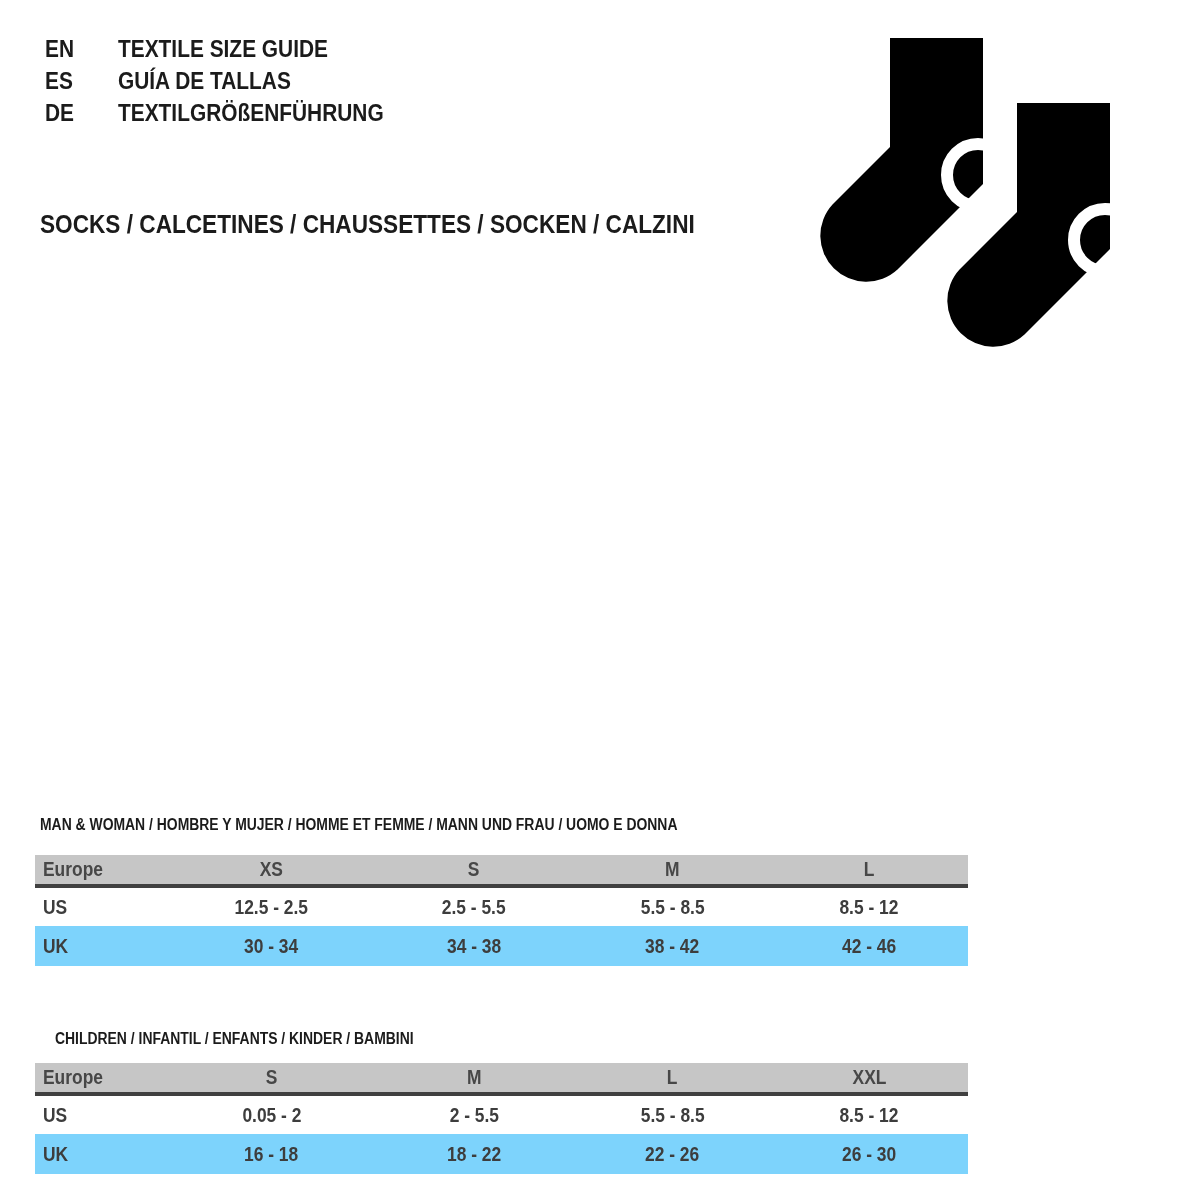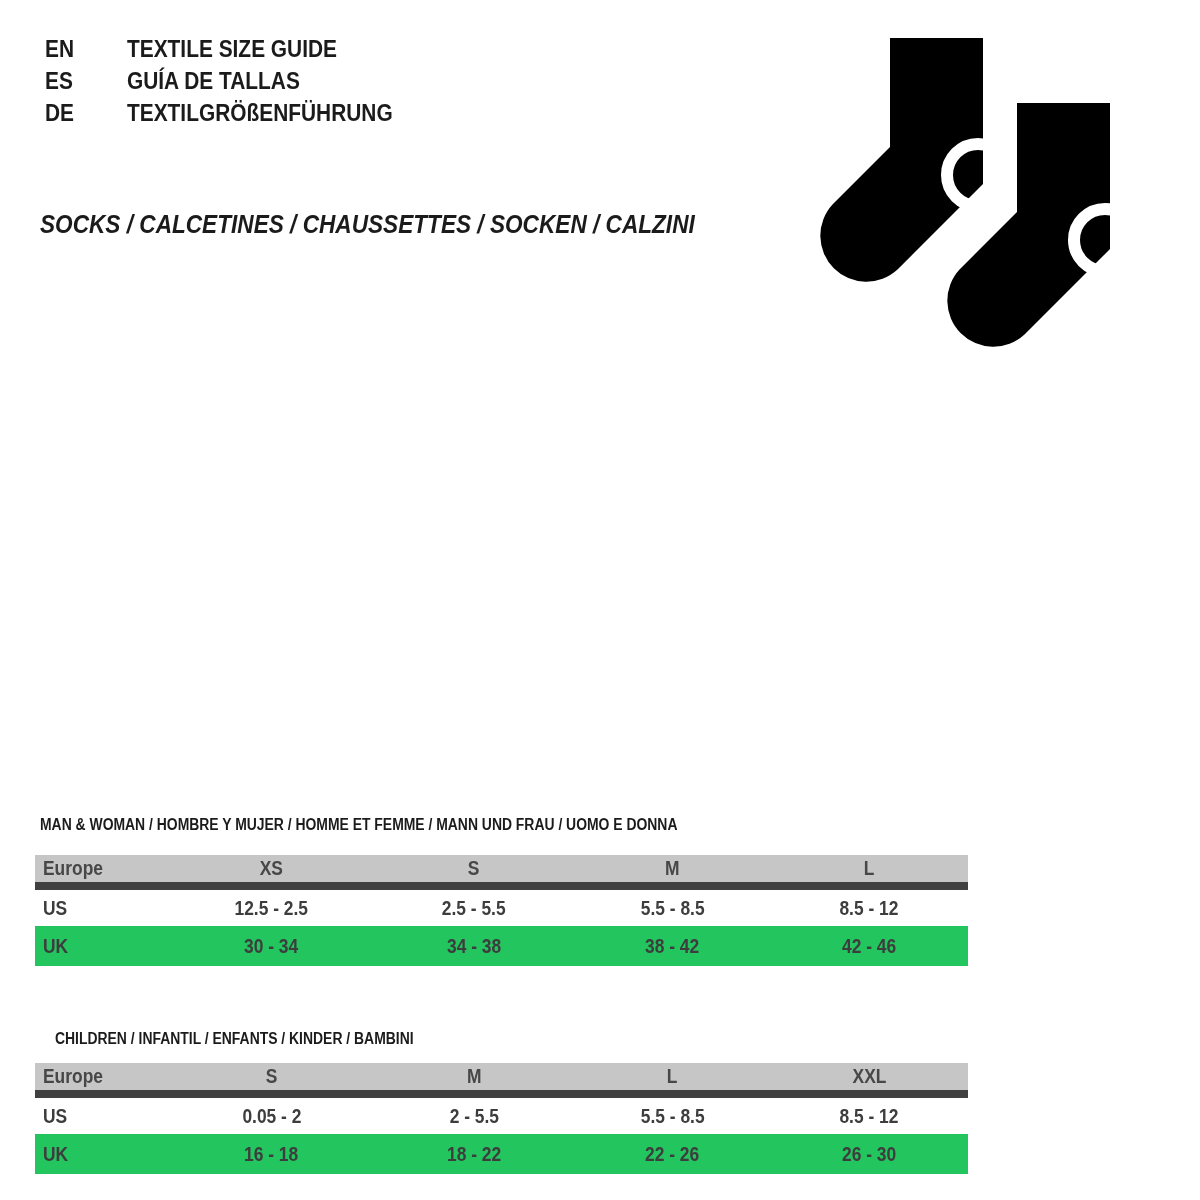--- a/index.html
+++ b/index.html
@@ -13,26 +13,26 @@
     overflow: hidden;
   }
   .abs { position: absolute; }
 
   
   .cx { display: inline-block; transform: scaleX(0.87); transform-origin: 50% 50%; white-space: nowrap; }
   .ol { transform-origin: 0 50%; }
 
   
   .i18n { left: 45px; top: 33px; }
-  .lrow { display: flex; align-items: center; height: 32px; gap: 9px; }
+  .lrow { display: flex; align-items: center; height: 32px; }
   .lcode { width: 73px; font-size: 24px; font-weight: 700; flex: 0 0 73px; }
   .llabel { font-size: 24px; font-weight: 700; }
 
   
-  .cat { left: 40px; top: 209px; font-size: 26px; font-weight: 700; line-height: 30px; font-style: italic; }
+  .cat { left: 40px; top: 209px; font-size: 26px; font-weight: 700; line-height: 30px; }
 
   
   .socks { left: 815px; top: 35px; }
 
   
   .ttl { font-size: 16px; font-weight: 700; line-height: 26px; color: #1b1b1b; }
   .t1 { left: 40px; top: 812px; }
   .t2 { left: 55px; top: 1026px; }
 
   
@@ -44,23 +44,23 @@
   }
   .tbl1 { top: 855px; }
   .tbl2 { top: 1063px; }
   col.c0 { width: 135px; }
   col.c1 { width: 203px; }
   col.c2 { width: 202px; }
   col.c3 { width: 195px; }
   col.c4 { width: 198px; }
   th, td { padding: 0; height: 40px; text-align: center; vertical-align: middle; font-weight: 700; }
   thead tr { background: #c6c6c6; }
-  thead th { height: 31px; border-bottom: 8px solid #404040; color: #474747; }
+  thead th { height: 31px; border-bottom: 4px solid #404040; color: #474747; }
   td.left, th.left { text-align: left; padding-left: 8px; }
-  tbody tr.alt { background: #22c55e; padding-left: 32px; }
+  tbody tr.alt { background: #7dd3fc; padding-left: 32px; }
 </style>
 </head>
 <body>
 
 <div class="abs i18n">
   <div class="lrow">
     <span class="lcode"><span class="cx ol">EN</span></span>
     <span class="llabel cx ol">TEXTILE SIZE GUIDE</span>
   </div>
   <div class="lrow">

